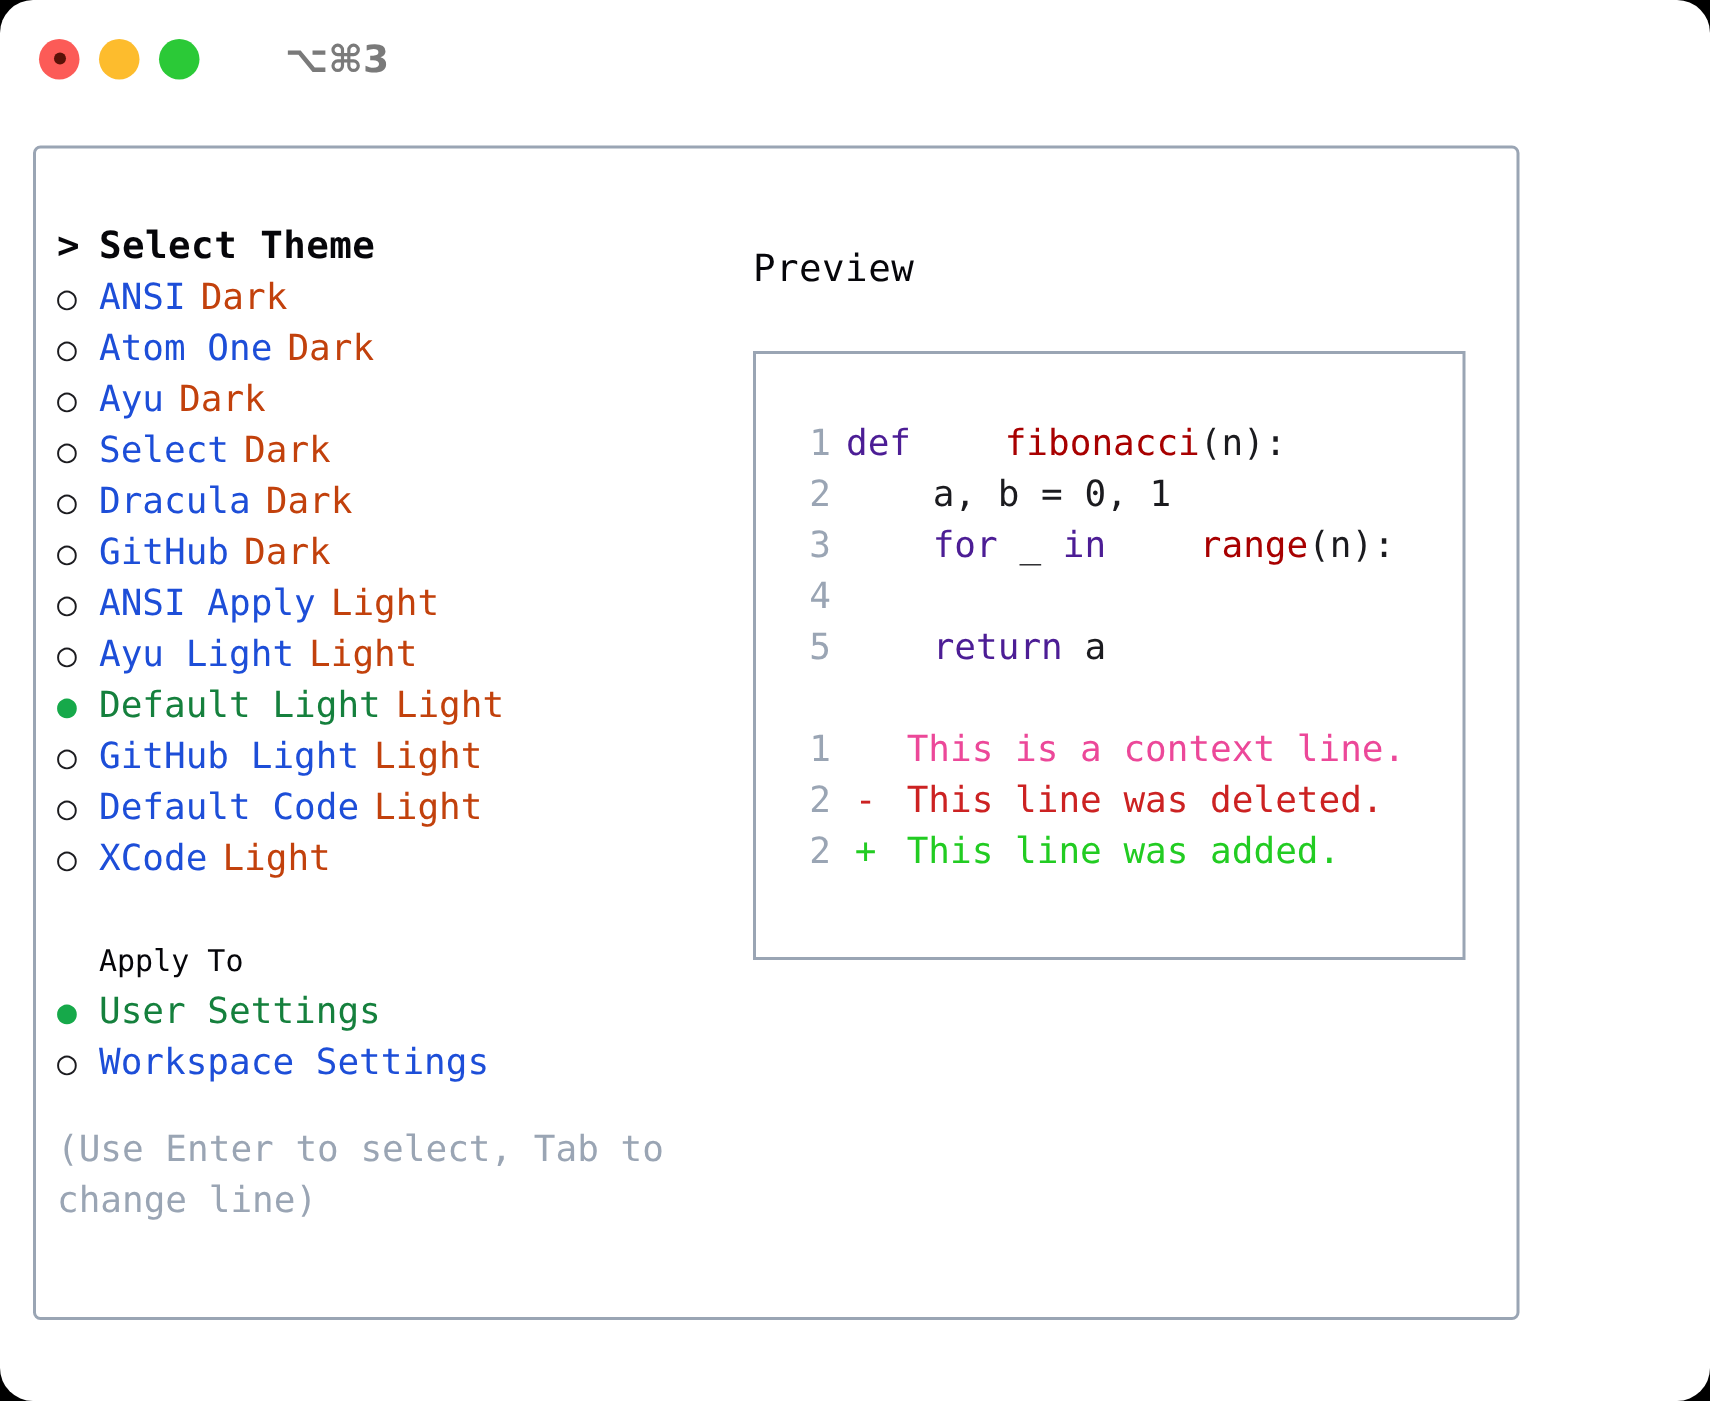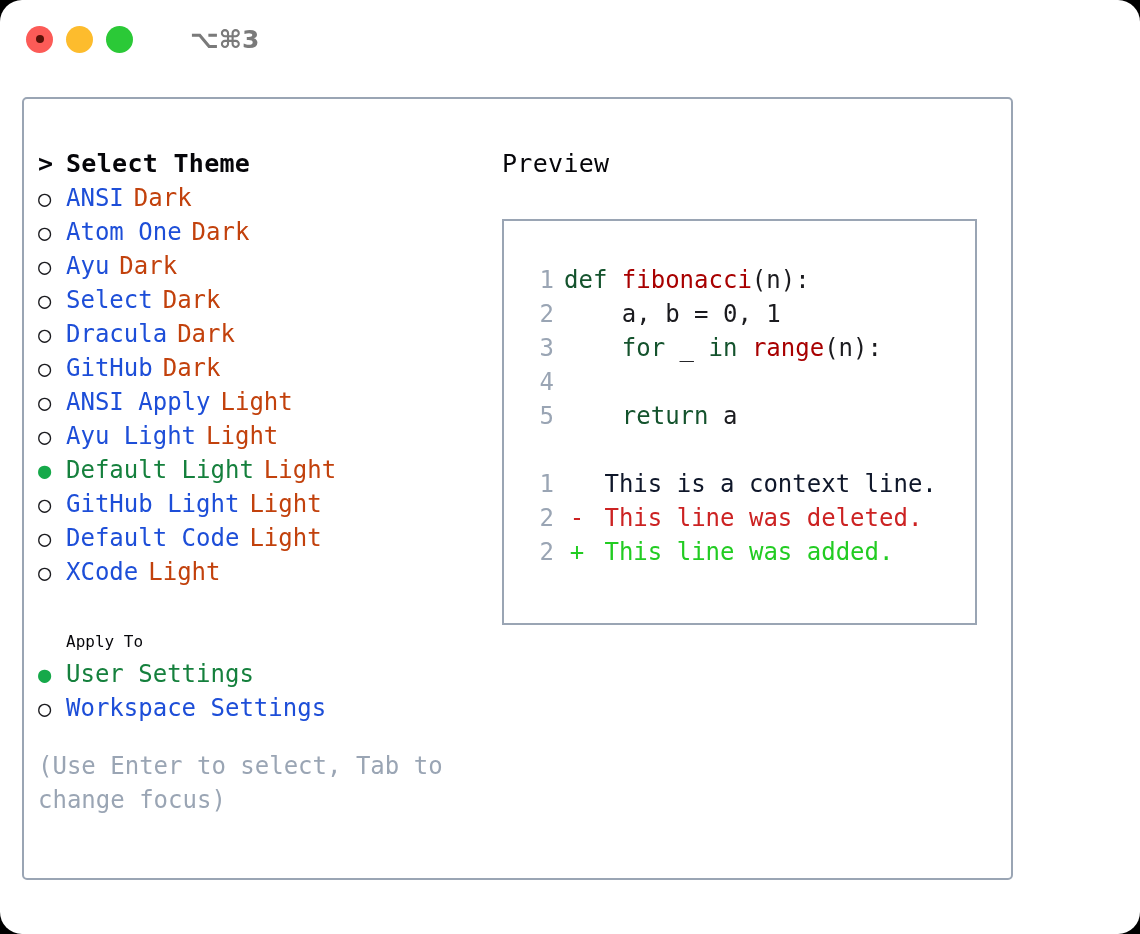--- a/index.html
+++ b/index.html
@@ -113,38 +113,38 @@
   .heading .bullet { font-weight: bold; color: #06060a; font-size: 25px; }
 
   .theme-name { color: #1d4ed8; }
   .theme-name.sel { color: #15803d; }
   .theme-tag {
     color: #c2410c;
     margin-left: 10px;
   }
 
   .section-label {
-    font-size: 16px;
+    font-size: 20px;
     color: #06060a;
   }
   .spacer-md { height: 34px; }
 
   #hint {
     margin-top: 24px;
     font-size: 24px;
     line-height: 34px;
     color: #9aa5b4;
     width: 420px;
   }
 
   
   #right-col {
     position: absolute;
     left: 478px;
-    top: 48px;
+    top: 63px;
     width: 500px;
   }
   #preview-title {
     font-size: 25px;
     color: #06060a;
     line-height: 34px;
     letter-spacing: 0.3px;
   }
   #preview-box {
     margin-top: 38px;
@@ -166,26 +166,26 @@
   }
   .lineno {
     width: 34px;
     flex: none;
     text-align: right;
     color: #9aa5b4;
     padding-right: 10px;
   }
   .code-text { color: #1b1b1f; }
 
-  .tok-kw   { color: #14532d; }
-  .tok-fn   { color: #a80000; }
+  .tok-kw   { color: #4c1d95; }
+  .tok-fn   { color: #a80000; margin-left: 48px; }
   .tok-plain{ color: #1b1b1f; }
 
   .diff-gap { height: 34px; }
-  .diff-ctx { color: #0f172a; }
+  .diff-ctx { color: #ec4899; }
   .diff-del { color: #cc2222; }
   .diff-add { color: #22cc22; }
 </style>
 </head>
 <body>
 
 <div id="window">
 
   <div id="titlebar">
     <div class="dot red"></div>
@@ -277,21 +277,21 @@
           <div class="row">
             <span class="bullet sel">●</span>
             <span class="theme-name sel">User Settings</span>
           </div>
           <div class="row">
             <span class="bullet">○</span>
             <span class="theme-name">Workspace Settings</span>
           </div>
         </div>
 
-      <div id="hint">(Use Enter to select, Tab to change focus)</div>
+      <div id="hint">(Use Enter to select, Tab to change line)</div>
     </div>
 
     <div id="right-col">
       <div id="preview-title">Preview</div>
       <div id="preview-box">
         <div id="code-block">
             <div class="code-line"><span class="lineno">1</span><span class="code-text"><span class="tok-kw">def </span><span class="tok-fn">fibonacci</span><span class="tok-plain">(n):</span></span></div>
             <div class="code-line"><span class="lineno">2</span><span class="code-text"><span class="tok-plain">    a, b = 0, 1</span></span></div>
             <div class="code-line"><span class="lineno">3</span><span class="code-text"><span class="tok-plain">    </span><span class="tok-kw">for</span><span class="tok-plain"> _ </span><span class="tok-kw">in</span><span class="tok-plain"> </span><span class="tok-fn">range</span><span class="tok-plain">(n):</span></span></div>
             <div class="code-line"><span class="lineno">4</span></div>

